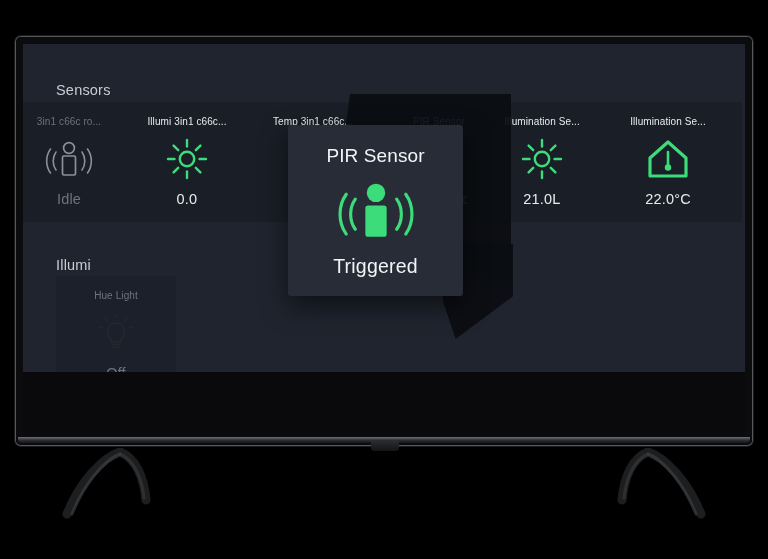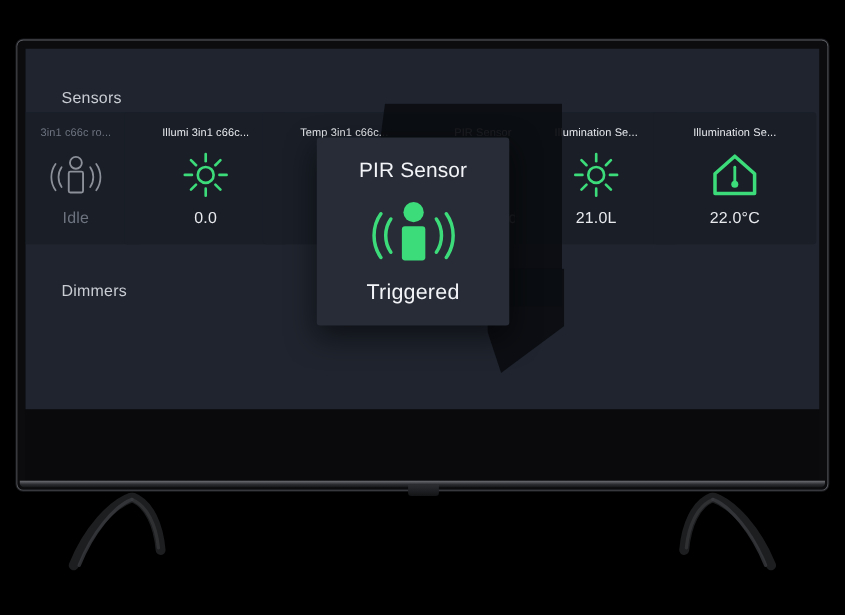--- a/index.html
+++ b/index.html
@@ -259,22 +259,40 @@
             <path d="M6 22 L24 6 L42 22 L42 40 L6 40 Z" fill="none" stroke="#3ddc7a" stroke-width="3.2" stroke-linejoin="round"></path>
             <line x1="24" y1="16" x2="24" y2="29" stroke="#3ddc7a" stroke-width="2.6" stroke-linecap="round"></line>
             <circle cx="24" cy="31.5" r="3.2" fill="#3ddc7a"></circle>
           </svg>
         </div>
         <div class="card-value">22.0°C</div>
       </div>
 
     </div>
 
-    <div class="section-title" id="dimmers-title">Dimmers</div>
-
+    <div class="section-title" id="dimmers-title">Illumi</div>
+
+    <div class="card muted" id="card-hue">
+      <div class="card-title">Hue Light</div>
+      <div class="card-icon">
+        <svg width="40" height="42" viewBox="0 0 40 42">
+          <path d="M20 11 a8.6 8.6 0 0 0 -5.2 15.4 v3.3 h10.4 v-3.3 A8.6 8.6 0 0 0 20 11 Z" fill="none" stroke="#23272f" stroke-width="1.7"></path>
+          <line x1="15.4" y1="32.4" x2="24.6" y2="32.4" stroke="#23272f" stroke-width="1.7"></line>
+          <line x1="16.2" y1="35.4" x2="23.8" y2="35.4" stroke="#23272f" stroke-width="1.7"></line>
+          <g stroke="#23272f" stroke-width="1.5" stroke-linecap="round">
+            <line x1="20" y1="2.5" x2="20" y2="6"></line>
+            <line x1="9" y1="6" x2="11" y2="8.8"></line>
+            <line x1="31" y1="6" x2="29" y2="8.8"></line>
+            <line x1="3.5" y1="15" x2="6.8" y2="16"></line>
+            <line x1="36.5" y1="15" x2="33.2" y2="16"></line>
+          </g>
+        </svg>
+      </div>
+      <div class="card-value">Off</div>
+    </div>
 
     <div class="dim-wedge" id="wedge-main"></div>
     <div class="dim-wedge" id="wedge-lower"></div>
 
     <div id="card-pir-focus">
       <div class="card-title">PIR Sensor</div>
       <div class="card-icon">
         <svg width="86" height="70" viewBox="0 0 52 44">
           <circle cx="26" cy="10.6" r="5.8" fill="#3ddc7a"></circle>
           <rect x="19.3" y="18.6" width="13.4" height="19.6" rx="1.8" fill="#3ddc7a"></rect>

